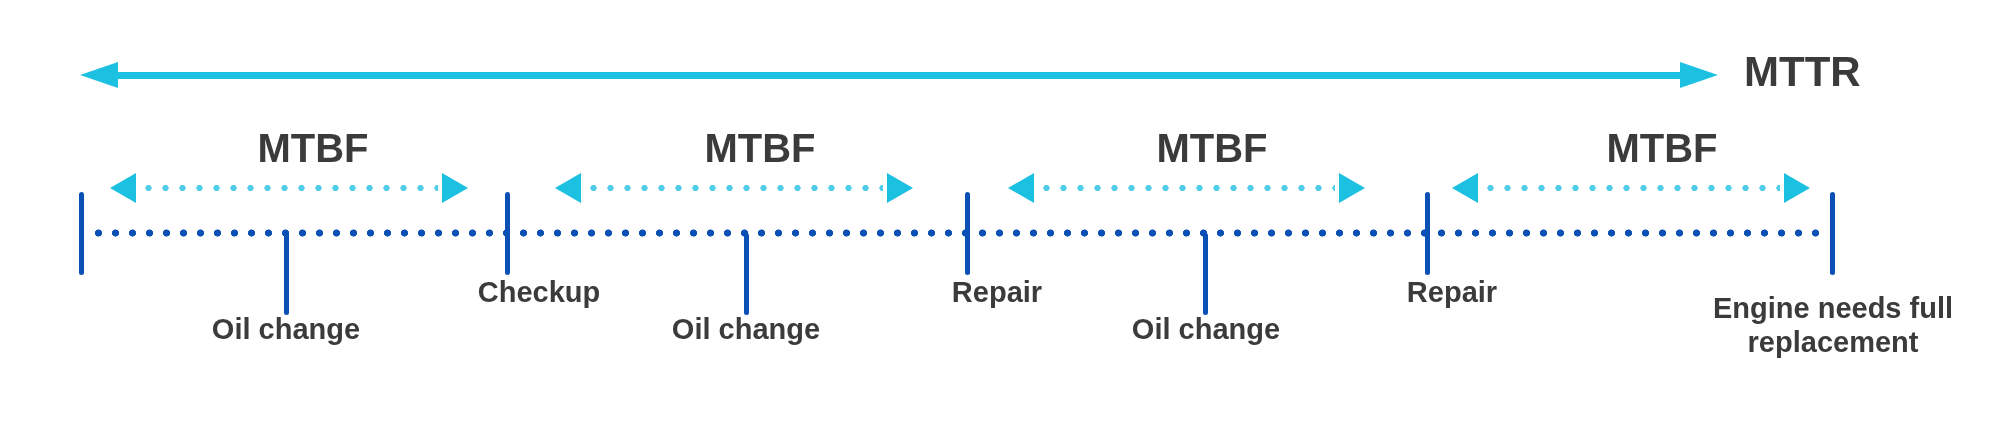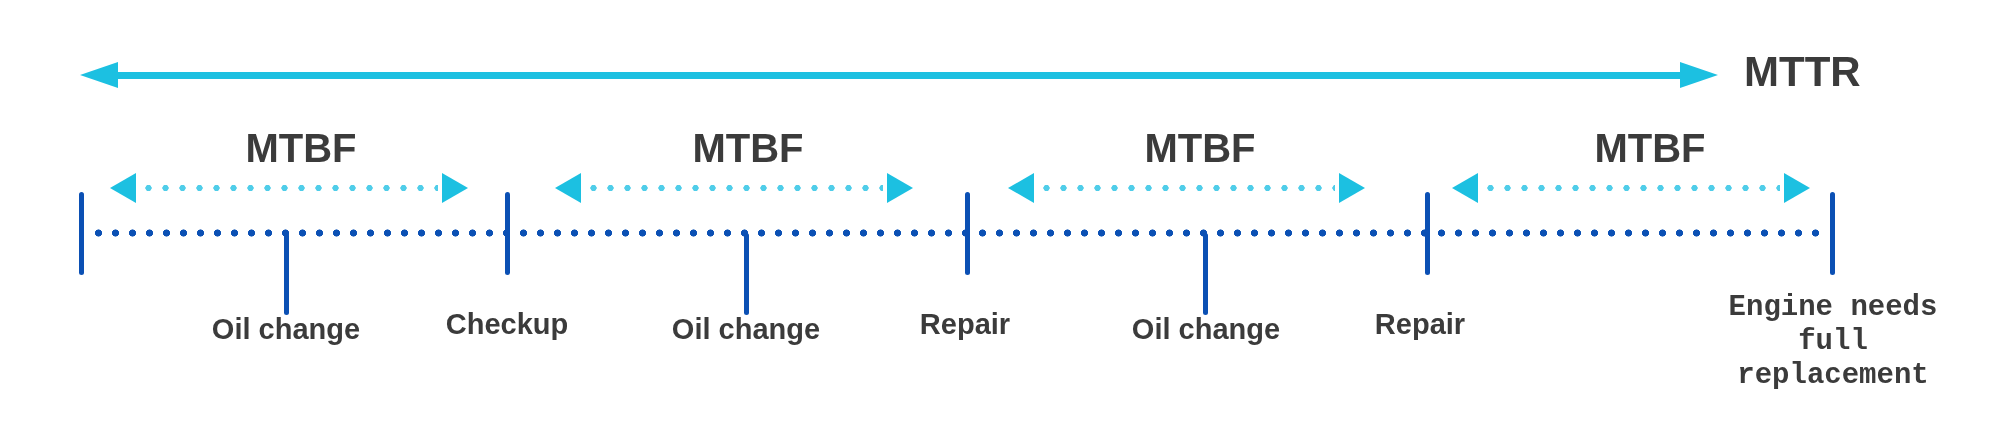--- a/index.html
+++ b/index.html
@@ -40,20 +40,21 @@
   .mttr-label {
     position: absolute; left: 1744px; top: 51px;
     font-size: 42px; font-weight: 700; color: var(--text); line-height: 1;
   }
 
   
   .mtbf-label {
     position: absolute; top: 128px; transform: translateX(-50%);
     font-size: 40px; font-weight: 700; color: var(--text); line-height: 1;
     white-space: nowrap;
+    margin-left: 12px;
   }
 
   
   .mtbf-arrow { position: absolute; top: 173px; height: 30px; }
   .mtbf-arrow .head.left {
     left: 0; top: 0;
     border-top: 15px solid transparent; border-bottom: 15px solid transparent;
     border-right: 26px solid var(--cyan);
   }
   .mtbf-arrow .head.right {
@@ -81,23 +82,23 @@
     position: absolute; top: 233px; width: 5px; height: 82px;
     background: var(--blue); border-radius: 2.5px;
   }
 
   
   .event-label {
     position: absolute; transform: translateX(-50%);
     font-size: 29px; font-weight: 700; color: var(--text);
     line-height: 1.18; text-align: center; white-space: nowrap;
   }
-  .event-label.boundary { top: 307px; }
+  .event-label.boundary { top: 275px; margin-left: 32px; }
   .event-label.minor { top: 312px; }
-  .event-label.terminal { top: 291px; white-space: normal; width: 250px; font-family: Liberation Mono, monospace; }
+  .event-label.terminal { top: 291px; white-space: normal; width: 250px; }
 </style>
 </head>
 <body>
 
 <div class="canvas">
 
   <div class="mttr-arrow">
     <div class="head left"></div>
     <div class="line"></div>
     <div class="head right"></div>

